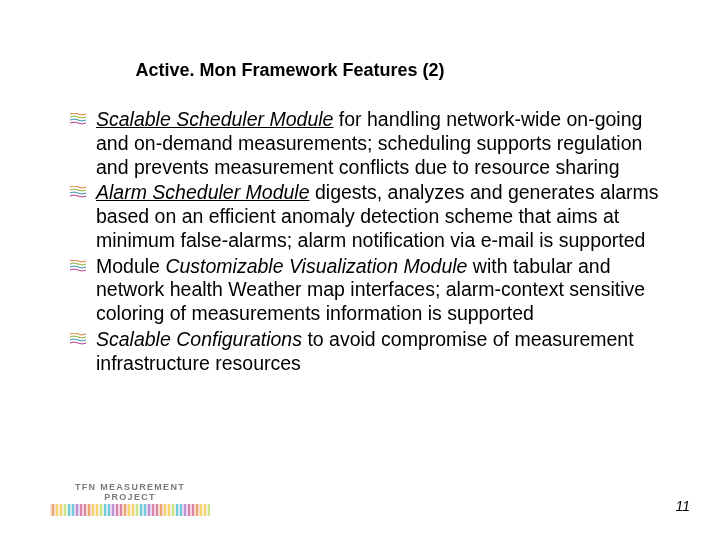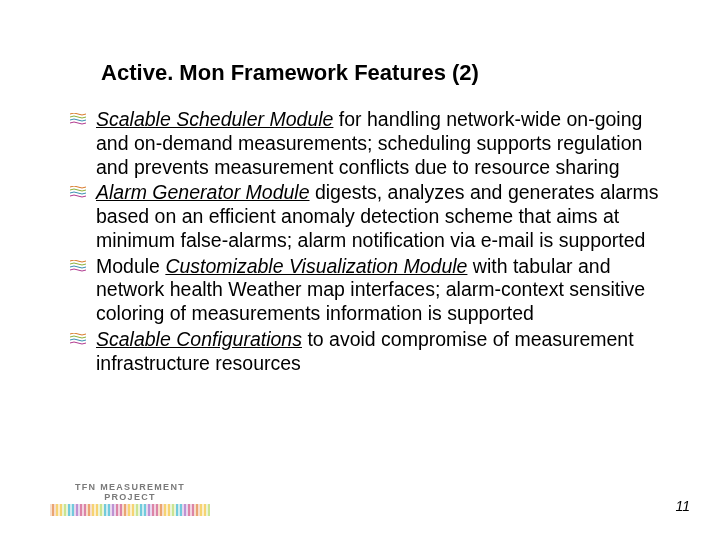--- a/index.html
+++ b/index.html
@@ -17,21 +17,21 @@
     width: 720px;
     height: 540px;
     box-sizing: border-box;
   }
   .title {
     position: absolute;
     top: 60px;
     left: 0;
     width: 580px;
     text-align: center;
-    font-size: 22px;
+    font-size: 18px;
     font-weight: bold;
     color: #000;
   }
   .body {
     position: absolute;
     top: 108px;
     left: 70px;
     width: 600px;
   }
   .bullet {
@@ -48,21 +48,20 @@
   }
   .bullet-icon svg { display: block; }
   .bullet-text {
     flex: 1 1 auto;
     font-size: 19.5px;
     line-height: 1.22;
     color: #000;
   }
   .bullet-text .em {
     font-style: italic;
-    text-decoration: underline;
   }
   .bullet-text .u {
     text-decoration: underline;
     margin-top: 44px;
   }
   .footer-logo {
     position: absolute;
     left: 50px;
     bottom: 24px;
     width: 160px;
@@ -131,21 +130,21 @@
     <div class="bullet">
       <div class="bullet-icon">
         <svg width="16" height="12" viewBox="0 0 16 12">
           <path d="M0 1 Q4 -1 8 1 T16 1" stroke="#d97a2a" stroke-width="1" fill="none"></path>
           <path d="M0 4 Q4 2 8 4 T16 4" stroke="#8fb03a" stroke-width="1" fill="none"></path>
           <path d="M0 7 Q4 5 8 7 T16 7" stroke="#3a8fb0" stroke-width="1" fill="none"></path>
           <path d="M0 10 Q4 8 8 10 T16 10" stroke="#b03a8f" stroke-width="1" fill="none"></path>
         </svg>
       </div>
       <div class="bullet-text">
-        <span class="em u">Alarm Generator Module</span><span> digests, analyzes and generates alarms based on an efficient anomaly detection scheme that aims at minimum false-alarms; alarm notification via e-mail is supported</span>
+        <span class="em u">Alarm Scheduler Module</span><span> digests, analyzes and generates alarms based on an efficient anomaly detection scheme that aims at minimum false-alarms; alarm notification via e-mail is supported</span>
       </div>
     </div>
 
     <div class="bullet">
       <div class="bullet-icon">
         <svg width="16" height="12" viewBox="0 0 16 12">
           <path d="M0 1 Q4 -1 8 1 T16 1" stroke="#d97a2a" stroke-width="1" fill="none"></path>
           <path d="M0 4 Q4 2 8 4 T16 4" stroke="#8fb03a" stroke-width="1" fill="none"></path>
           <path d="M0 7 Q4 5 8 7 T16 7" stroke="#3a8fb0" stroke-width="1" fill="none"></path>
           <path d="M0 10 Q4 8 8 10 T16 10" stroke="#b03a8f" stroke-width="1" fill="none"></path>

